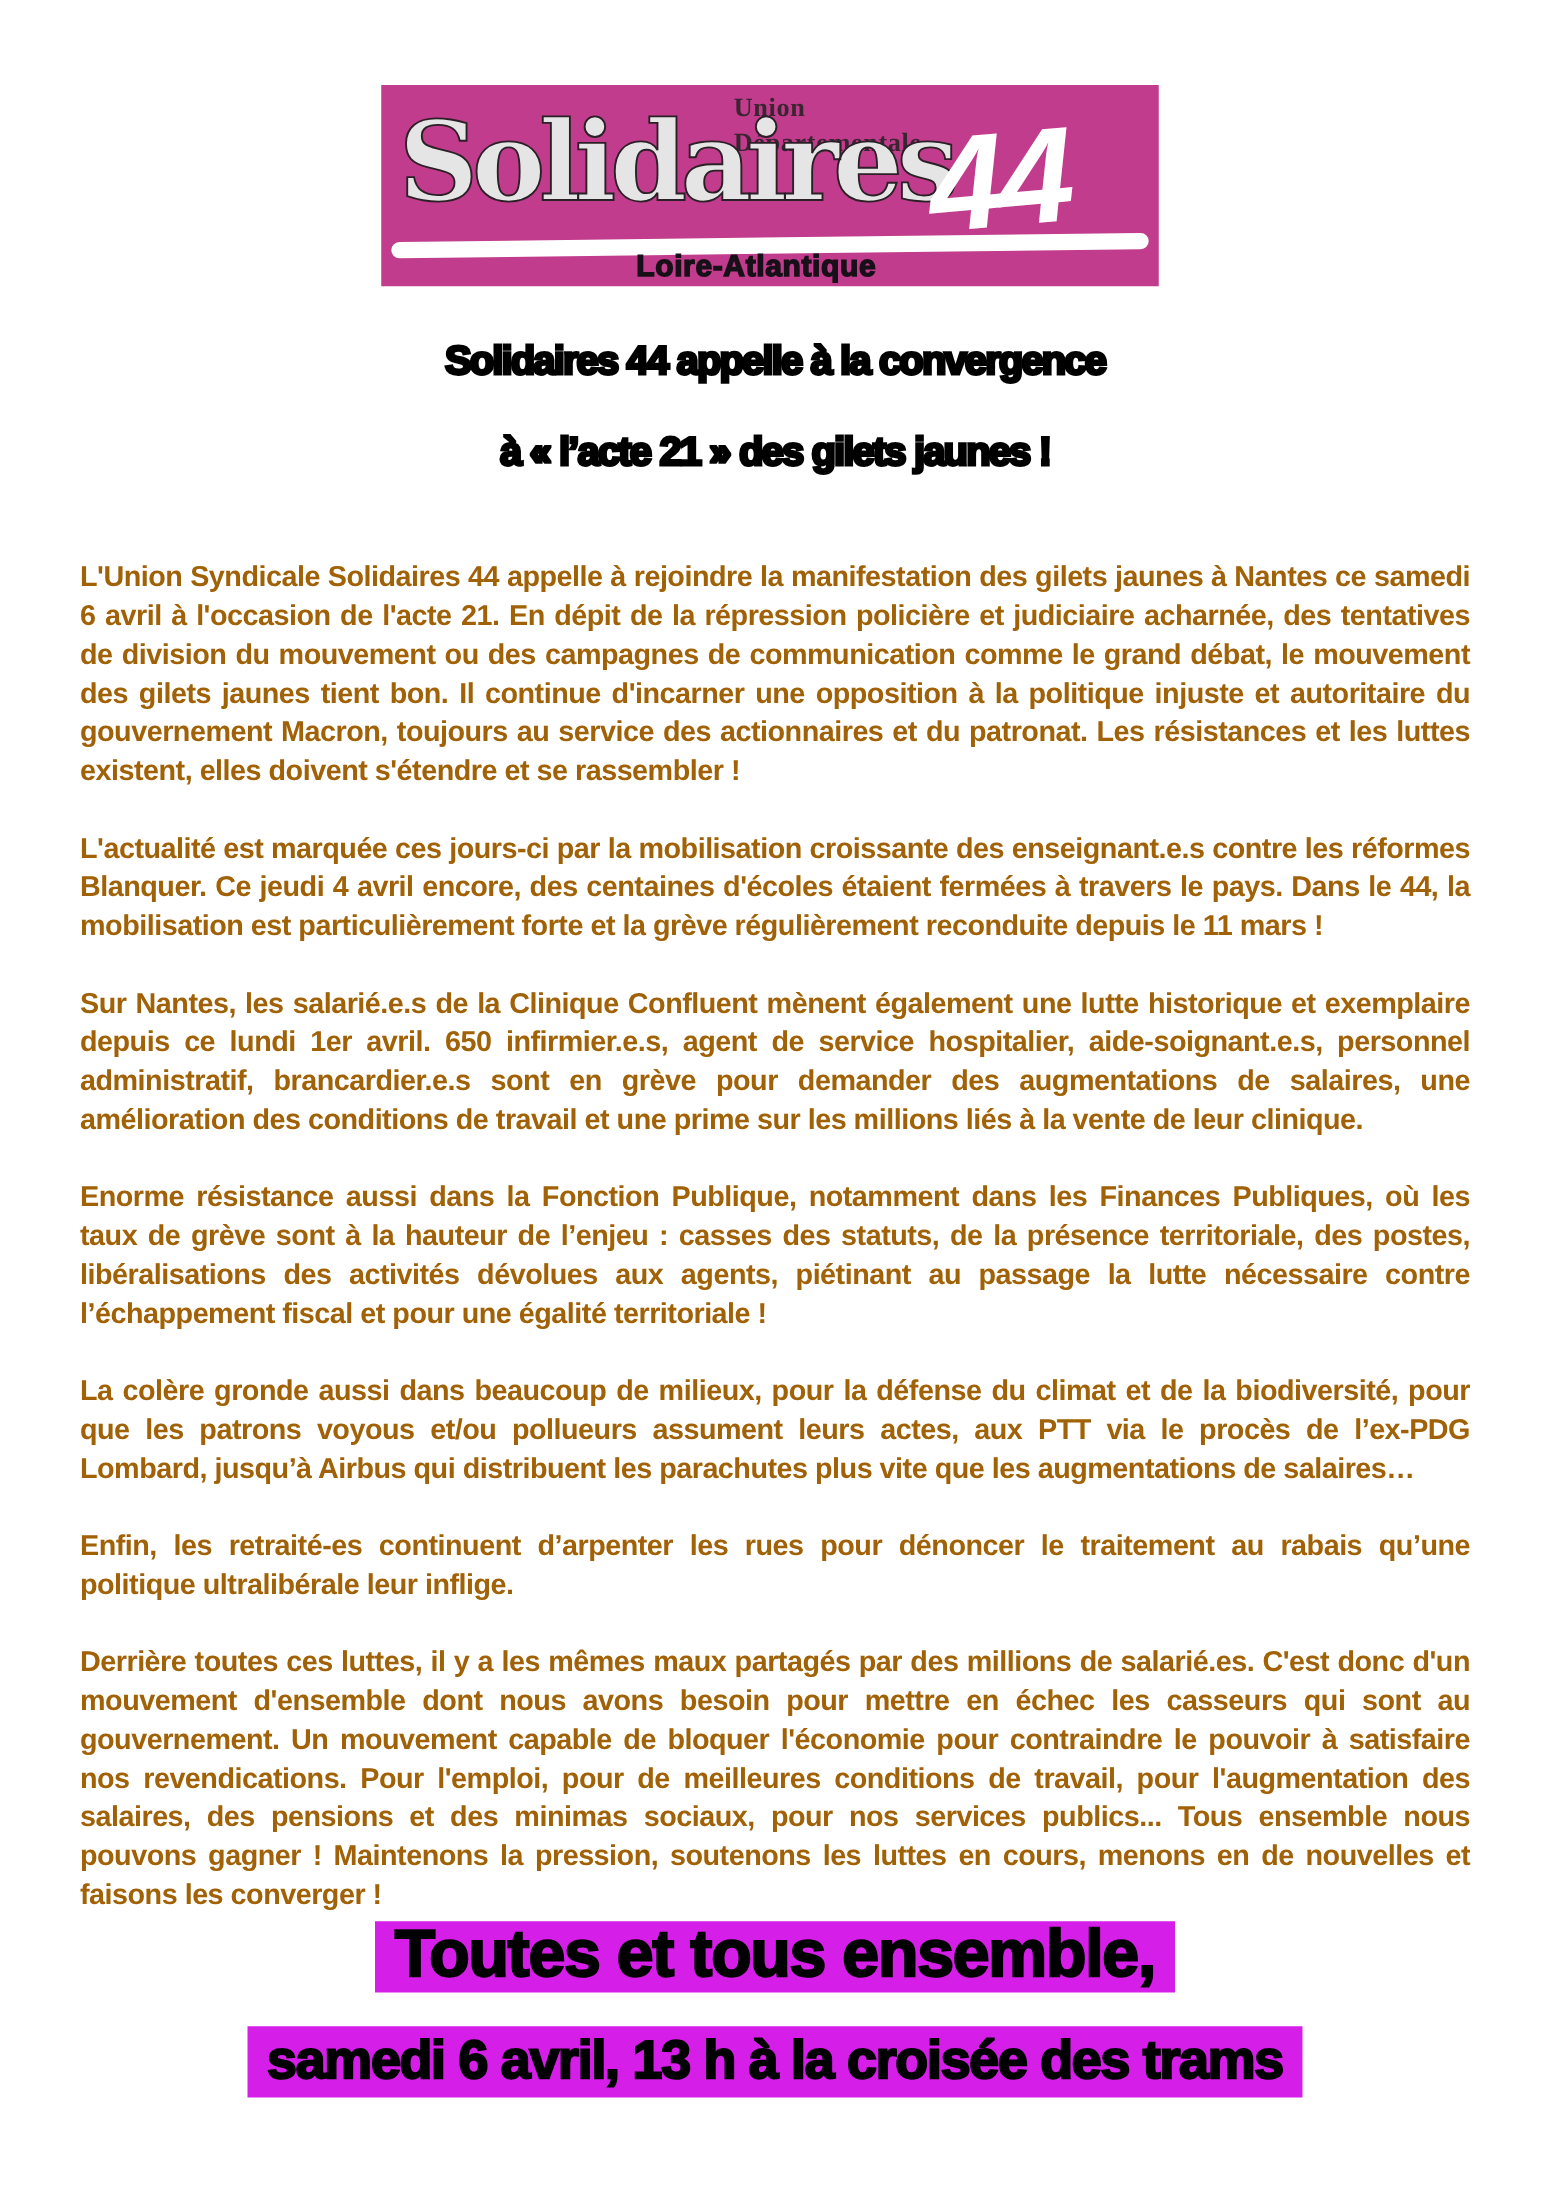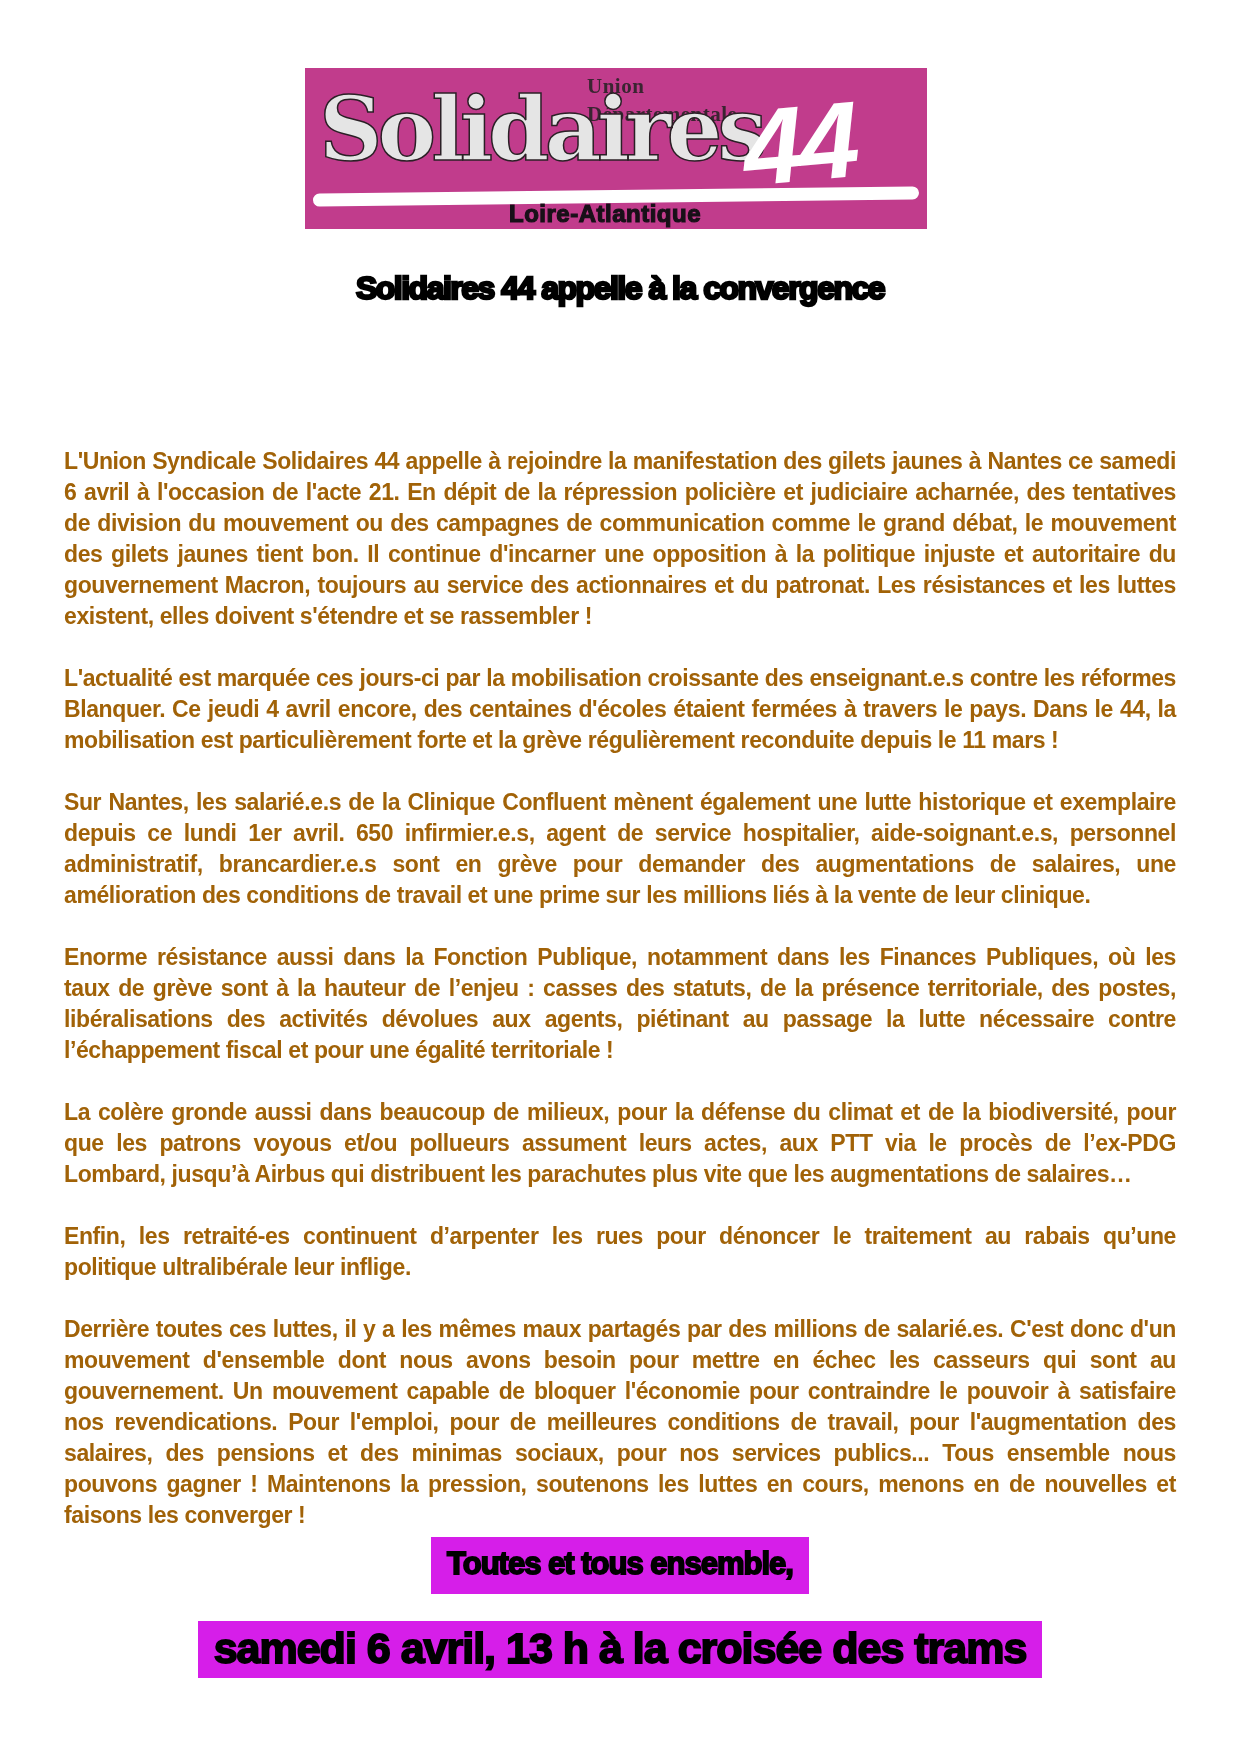--- a/index.html
+++ b/index.html
@@ -127,41 +127,42 @@
   .banner-row-1 { top: 1537px; }
   .banner-row-2 { top: 1621px; }
   .banner {
     display: inline-block;
     color: #000;
     font-weight: bold;
     letter-spacing: -1px;
     -webkit-text-stroke: 1.8px #000;
     padding: 3px 16px 6px 16px;
   }
-  .banner-1 { font-size: 31px; line-height: 48px; }
+  .banner-1 { font-size: 53px; line-height: 48px; }
   .banner-2 { font-size: 43px; line-height: 48px; }
 </style>
 </head>
 <body>
 
 <div class="page">
 
   <div class="logo" style="background-color: rgb(193, 60, 140);">
     <div class="logo-ud">
       <div>Union</div>
       <div>Départementale</div>
     </div>
     <div class="logo-brand">Solidaires</div>
     <div class="logo-44">44</div>
     <div class="logo-stroke"></div>
     <div class="logo-region">Loire-Atlantique</div>
   </div>
 
   <div class="title">
     <div class="title-line">Solidaires 44 appelle à la convergence</div>
+    <div class="title-line">à « l’acte 21 » des gilets jaunes !</div>
   </div>
 
   <div class="content">
     <p class="para">L'Union Syndicale Solidaires 44 appelle à rejoindre la manifestation des gilets jaunes à Nantes ce samedi 6 avril à l'occasion de l'acte 21. En dépit de la répression policière et judiciaire acharnée, des tentatives de division du mouvement ou des campagnes de communication comme le grand débat, le mouvement des gilets jaunes tient bon. Il continue d'incarner une opposition à la politique injuste et autoritaire du gouvernement Macron, toujours au service des actionnaires et du patronat. Les résistances et les luttes existent, elles doivent s'étendre et se rassembler !</p>
     <p class="para">L'actualité est marquée ces jours-ci par la mobilisation croissante des enseignant.e.s contre les réformes Blanquer. Ce jeudi 4 avril encore, des centaines d'écoles étaient fermées à travers le pays. Dans le 44, la mobilisation est particulièrement forte et la grève régulièrement reconduite depuis le 11 mars !</p>
     <p class="para">Sur Nantes, les salarié.e.s de la Clinique Confluent mènent également une lutte historique et exemplaire depuis ce lundi 1er avril. 650 infirmier.e.s, agent de service hospitalier, aide-soignant.e.s, personnel administratif, brancardier.e.s sont en grève pour demander des augmentations de salaires, une amélioration des conditions de travail et une prime sur les millions liés à la vente de leur clinique.</p>
     <p class="para">Enorme résistance aussi dans la Fonction Publique, notamment dans les Finances Publiques, où les taux de grève sont à la hauteur de l’enjeu : casses des statuts, de la présence territoriale, des postes, libéralisations des activités dévolues aux agents, piétinant au passage la lutte nécessaire contre l’échappement fiscal et pour une égalité territoriale !</p>
     <p class="para">La colère gronde aussi dans beaucoup de milieux, pour la défense du climat et de la biodiversité, pour que les patrons voyous et/ou pollueurs assument leurs actes, aux PTT via le procès de l’ex-PDG Lombard, jusqu’à Airbus qui distribuent les parachutes plus vite que les augmentations de salaires…</p>
     <p class="para">Enfin, les retraité-es continuent d’arpenter les rues pour dénoncer le traitement au rabais qu’une politique ultralibérale leur inflige.</p>
     <p class="para">Derrière toutes ces luttes, il y a les mêmes maux partagés par des millions de salarié.es. C'est donc d'un mouvement d'ensemble dont nous avons besoin pour mettre en échec les casseurs qui sont au gouvernement. Un mouvement capable de bloquer l'économie pour contraindre le pouvoir à satisfaire nos revendications. Pour l'emploi, pour de meilleures conditions de travail, pour l'augmentation des salaires, des pensions et des minimas sociaux, pour nos services publics... Tous ensemble nous pouvons gagner ! Maintenons la pression, soutenons les luttes en cours, menons en de nouvelles et faisons les converger !</p>

